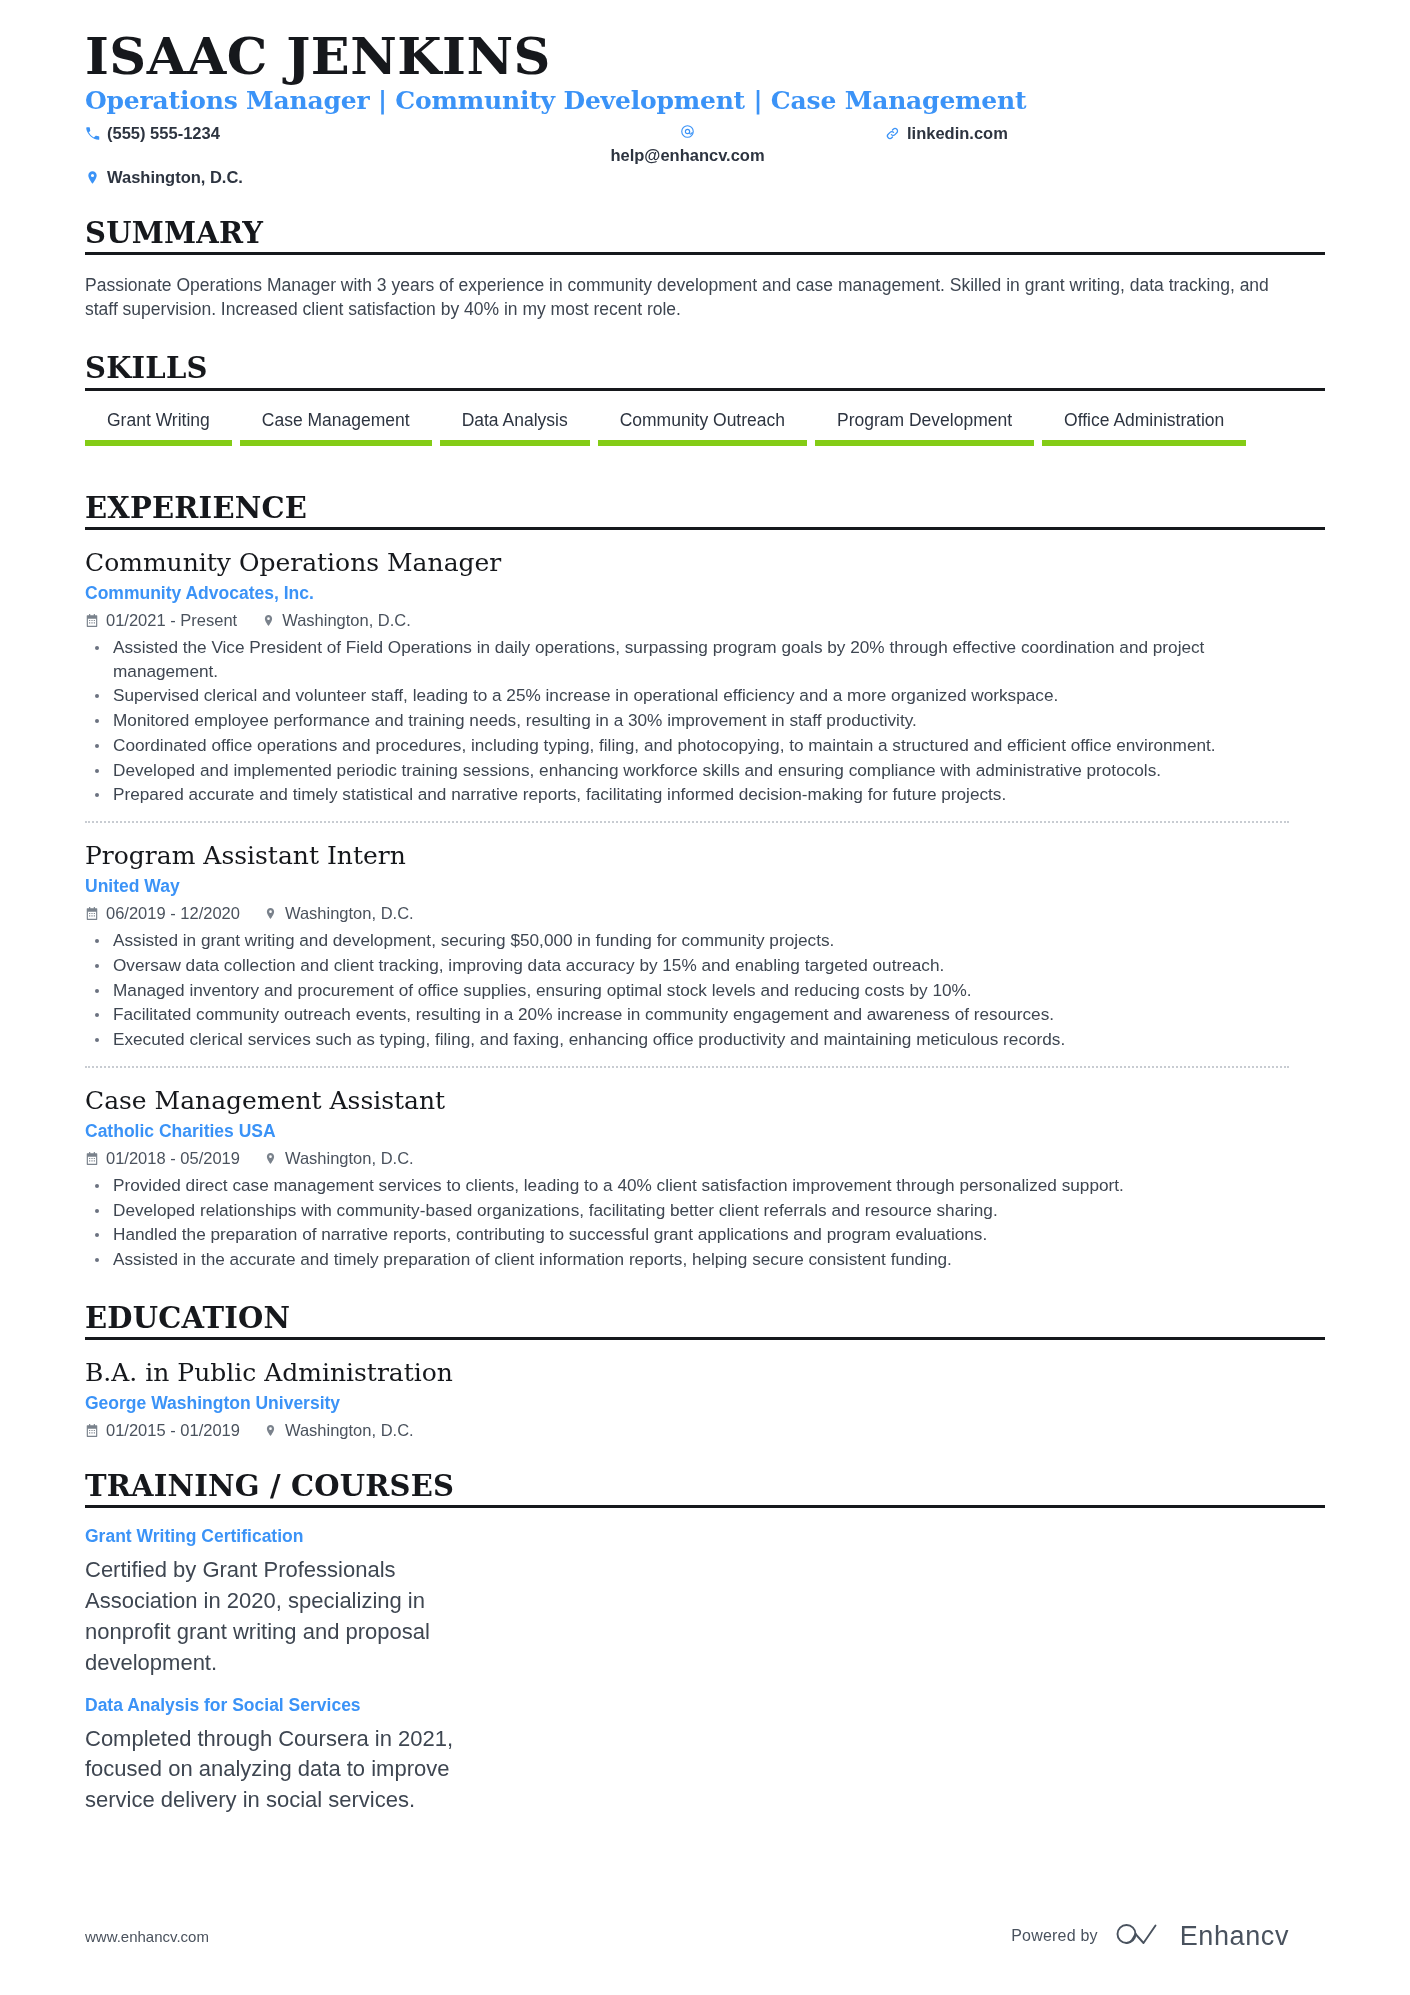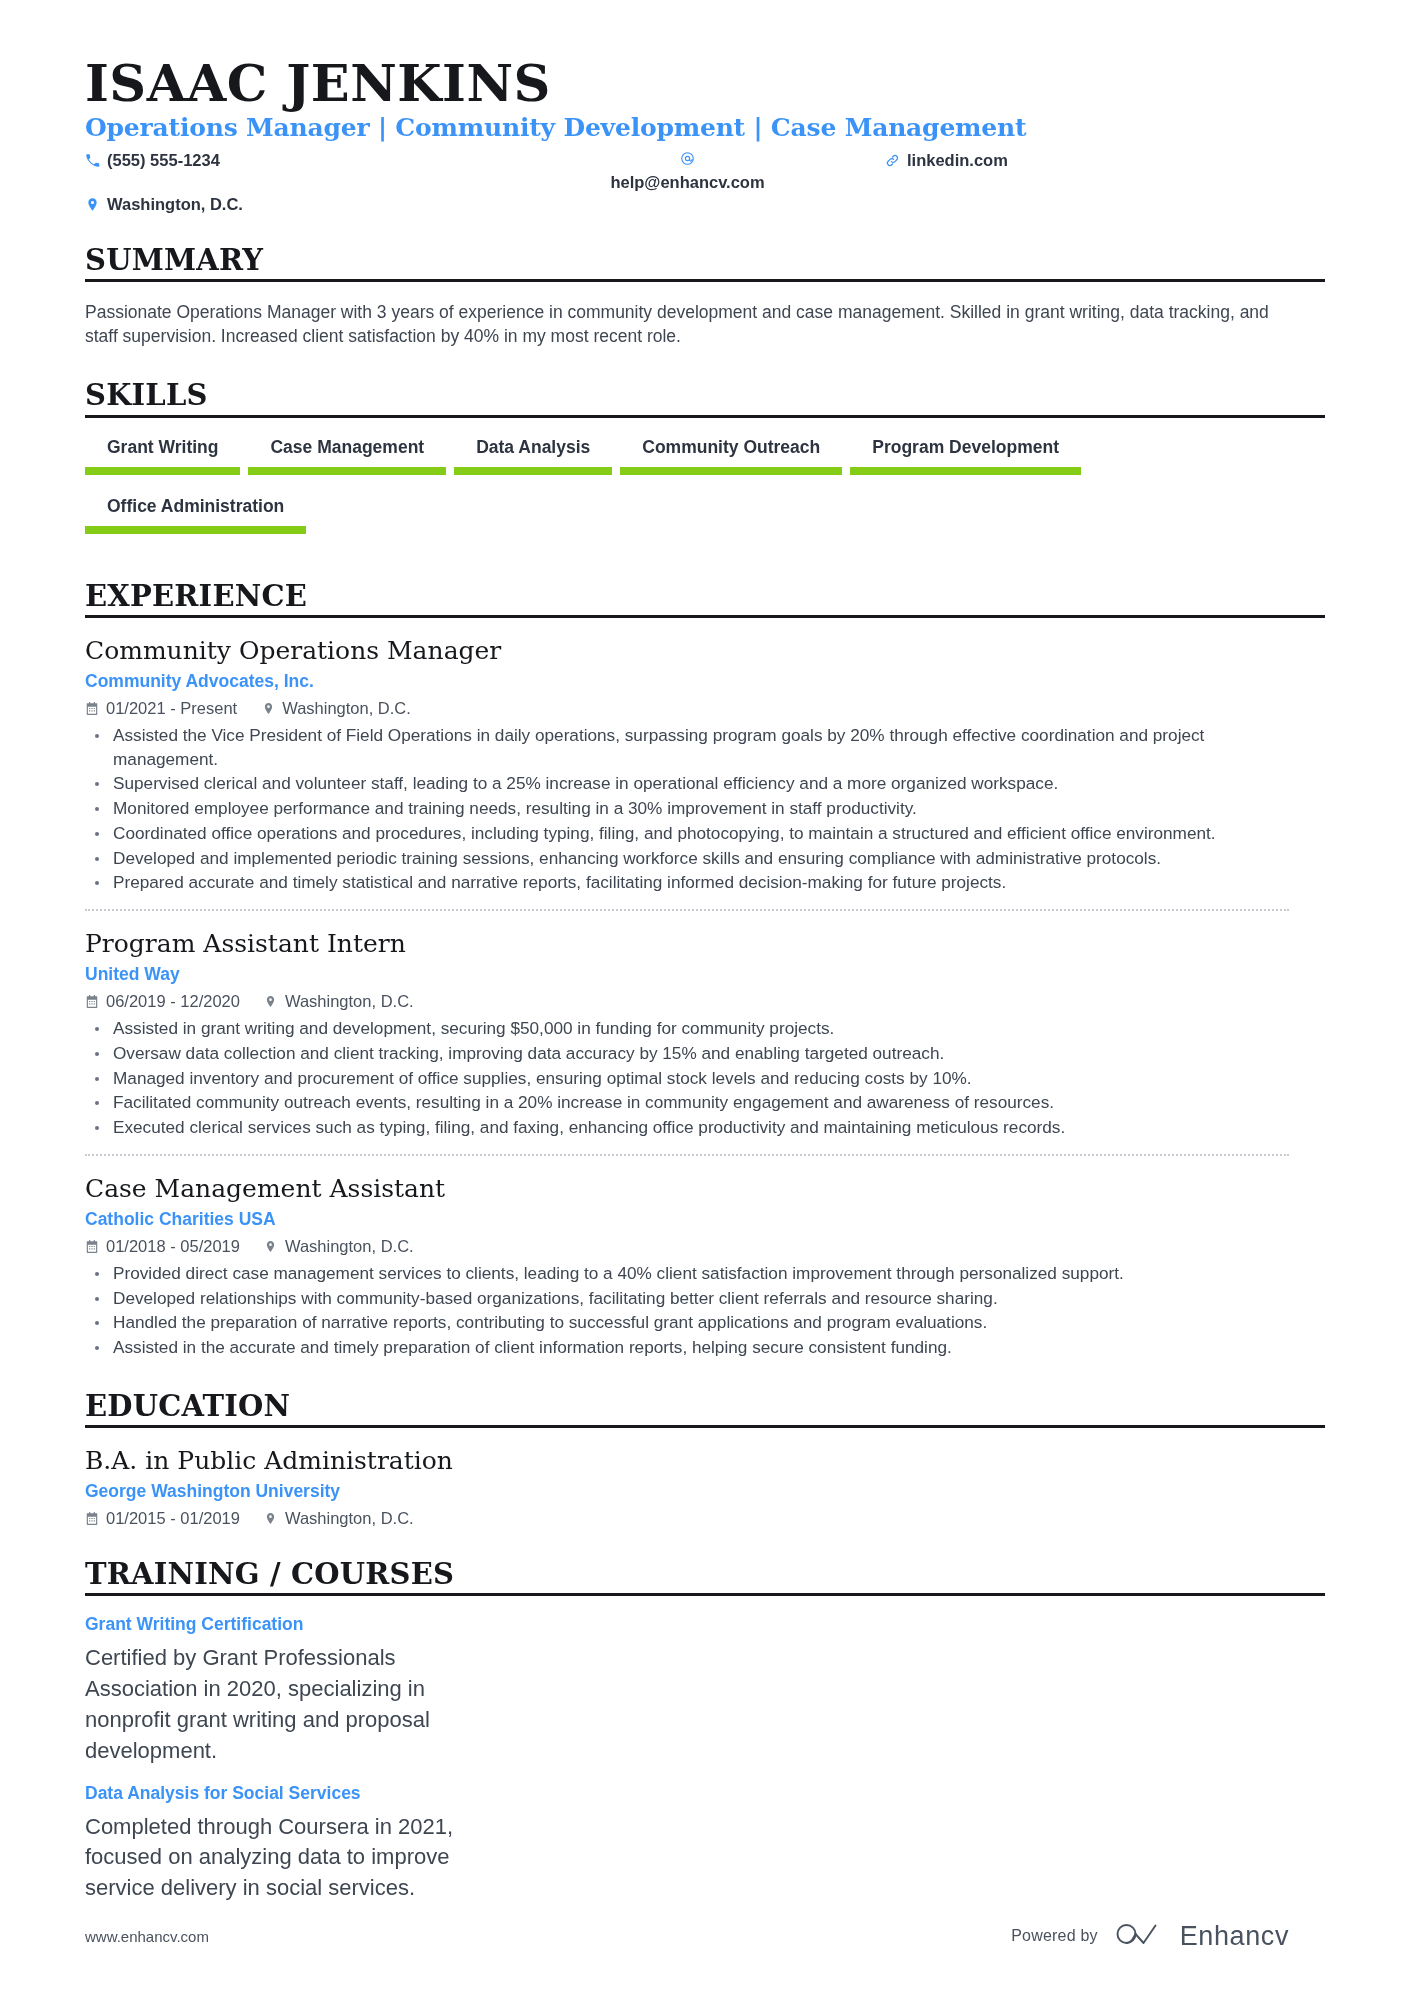--- a/index.html
+++ b/index.html
@@ -12,21 +12,21 @@
     height: 1995px;
     font-family: "Liberation Sans", sans-serif;
     color: #3e4651;
     -webkit-font-smoothing: antialiased;
   }
   .page {
     position: relative;
     width: 1374px;
     height: 1995px;
     box-sizing: border-box;
-    padding: 56px 85px 0 85px;
+    padding: 29px 85px 0 85px;
     background: #fff;
     overflow: hidden;
   }
 
   
   .name {
     font-family: "DejaVu Serif", "Liberation Serif", serif;
     font-weight: 700;
     font-size: 51px;
     line-height: 1.06;
@@ -104,24 +104,24 @@
 
   
   .skills-wrap {
     display: flex;
     flex-wrap: wrap;
     gap: 0px;
     margin-top: 2px;
   }
   .skill-tag {
     font-size: 17.5px;
-    font-weight: 700;
+    font-weight: 400;
     color: #2d3440;
     padding: 5px 22px 9px 22px;
-    border-bottom: 8px solid #84cc16;
+    border-bottom: 6px solid #84cc16;
     margin: 0 8px 16px 0;
     white-space: nowrap;
     line-height: 1.2;
   }
 
   
   .entry { padding-top: 4px; }
   .entry + .entry {
     margin-top: 14px;
     padding-top: 18px;

